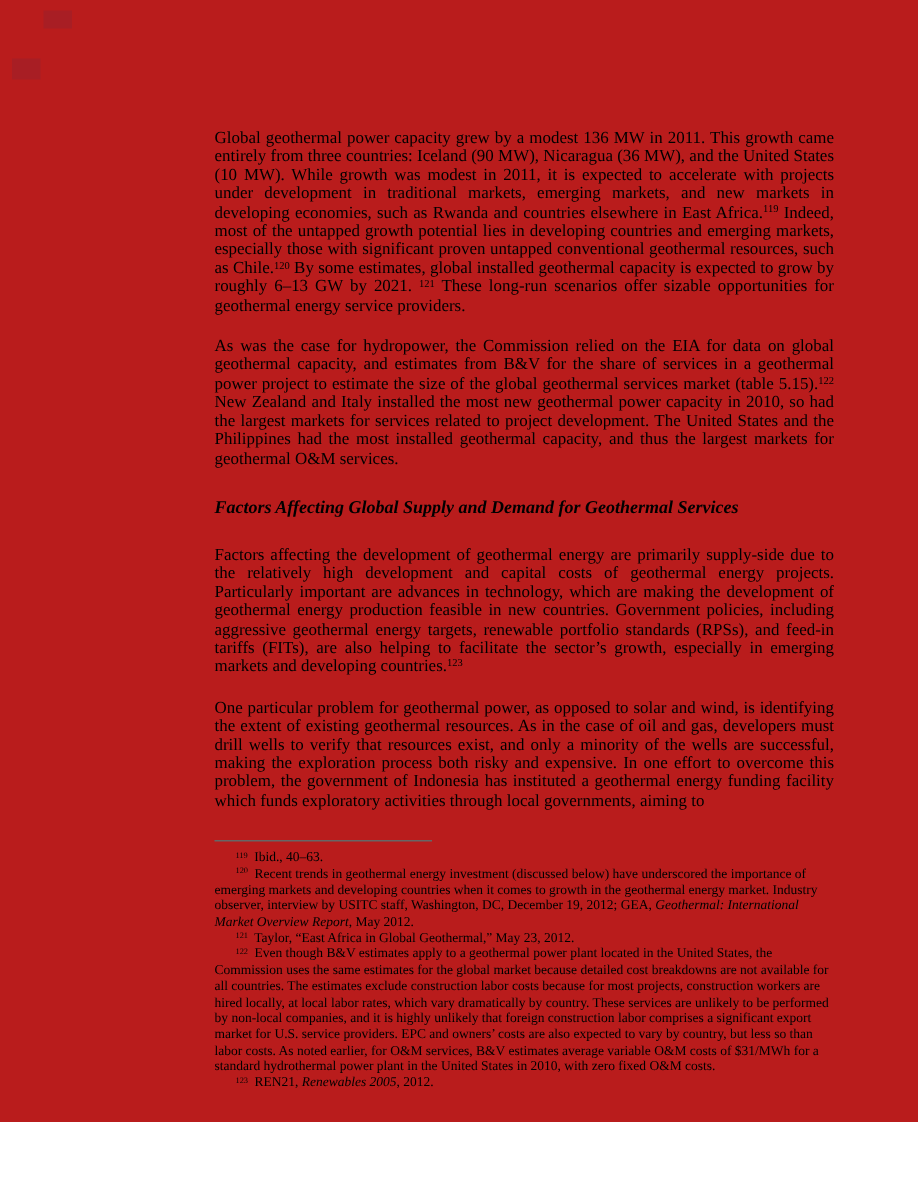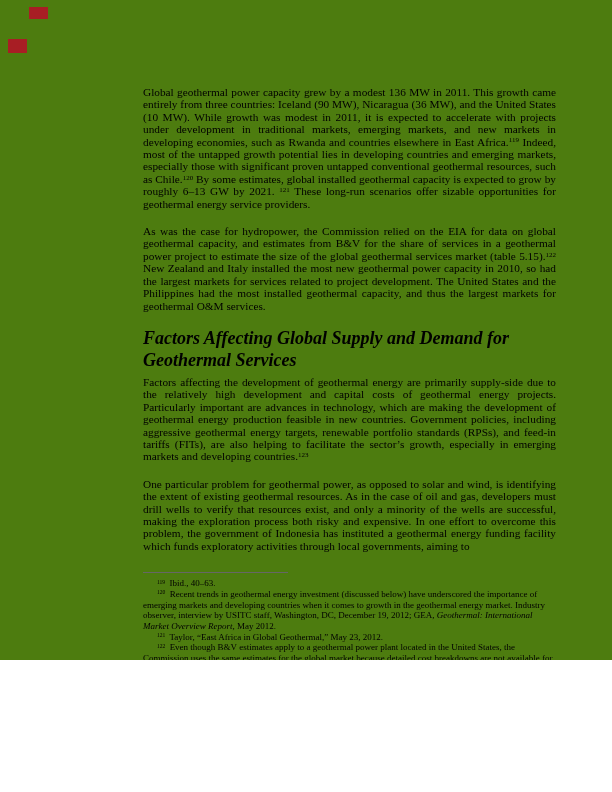--- a/index.html
+++ b/index.html
@@ -1,20 +1,20 @@
 <!DOCTYPE html>
 <html><head>
 <meta charset="utf-8">
 <style>
   html, body { margin: 0; padding: 0; background: #fff; }
   .page {
     position: relative;
     width: 612px;
-    height: 660px;
-    background: #4d7c0f;
+    height: 748px;
+    background: #b91c1c;
     overflow: hidden;
     font-family: "Liberation Serif", serif;
     color: #000;
   }
   .red-mark {
     position: absolute;
     background: #a81e24;
   }
   .mark1 { left: 29px; top: 7px;  width: 19px; height: 12px; }
   .mark2 { left: 8px;  top: 39px; width: 19px; height: 14px; }
@@ -24,25 +24,25 @@
     top: 86px;
     width: 413px;
   }
   p.body {
     font-size: 11.3px;
     line-height: 12.4px;
     text-align: justify;
     margin: 0 0 15px 0;
   }
   h2.heading {
-    font-size: 18px;
+    font-size: 12px;
     line-height: 22px;
     font-weight: bold;
     font-style: italic;
-    margin: 13px 0 5px 0;
+    margin: 13px 0 15px 0;
   }
   sup {
     font-size: 62%;
     line-height: 0;
     vertical-align: baseline;
     position: relative;
     top: -0.45em;
   }
   hr.fnrule {
     border: none;

